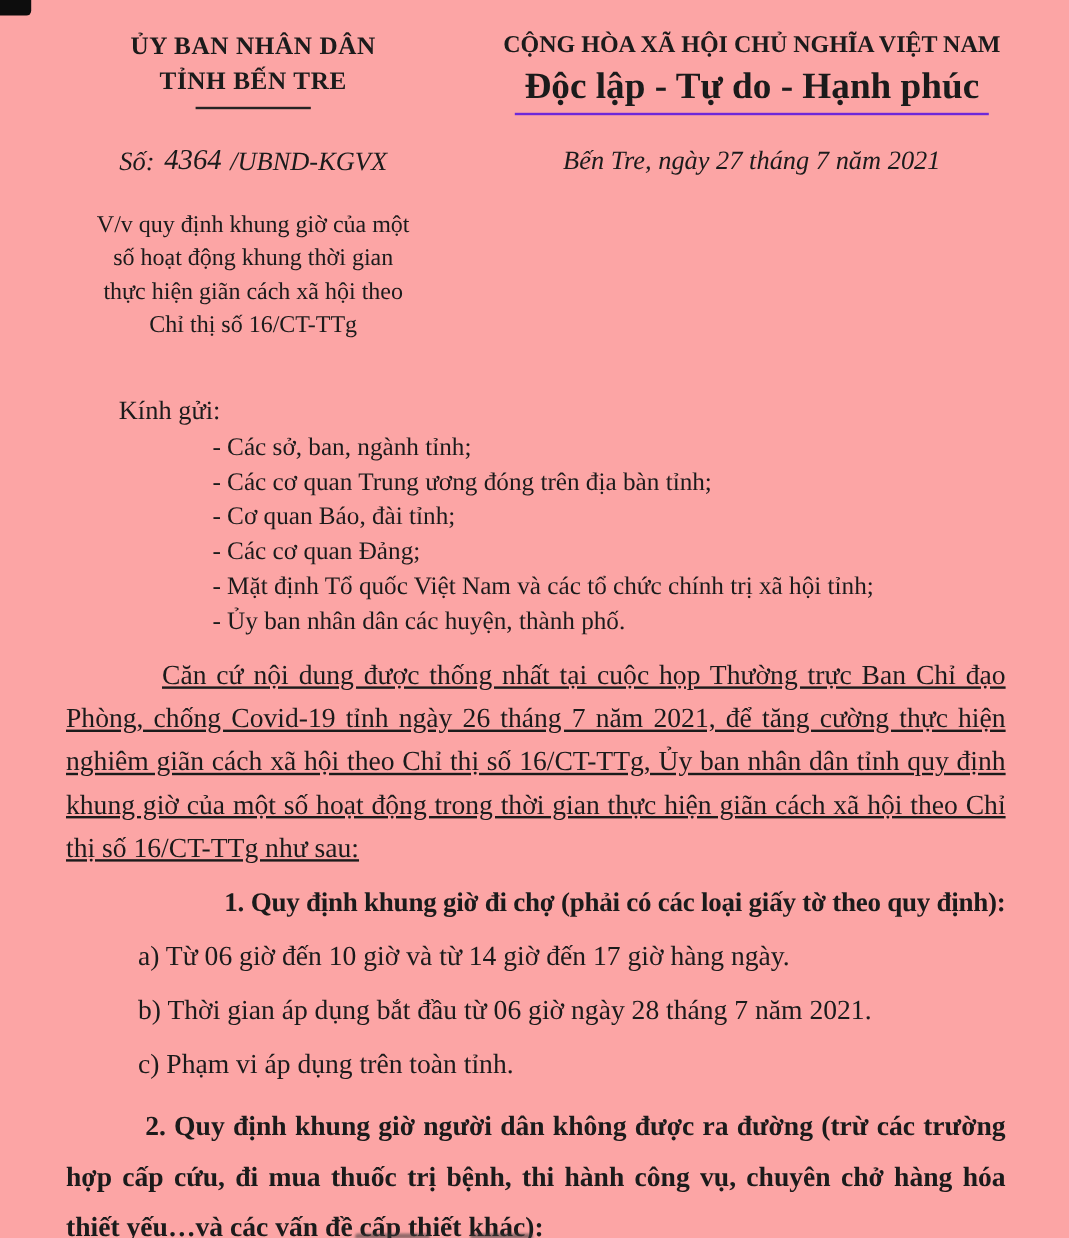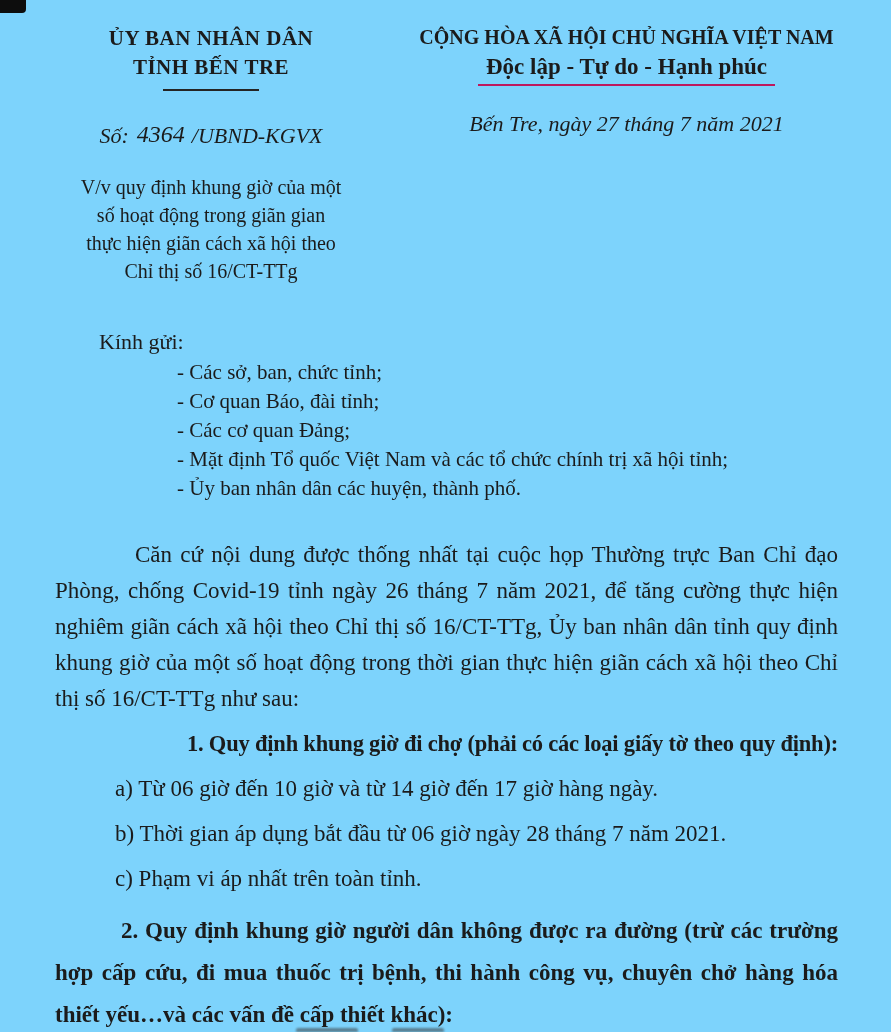--- a/index.html
+++ b/index.html
@@ -1,21 +1,21 @@
 <!DOCTYPE html>
 <html><head>
 <meta charset="utf-8">
 <style>
   html, body { margin: 0; padding: 0; background: #e8e8e8; }
   .page {
     position: relative;
     width: 891px;
     height: 1032px;
     margin: 0 auto;
-    background: #7dd3fc;
+    background: #fca5a5;
     color: #1b1b1b;
     font-family: "Liberation Serif", "DejaVu Serif", serif;
     box-sizing: border-box;
     padding: 24px 53px 0 55px;
     overflow: hidden;
   }
   
   .corner-artifact {
     position: absolute; top: 0; left: 0;
     width: 26px; height: 13px; background: #0d0d0d;
@@ -36,34 +36,34 @@
 
   .org-line { font-weight: bold; font-size: 21px; line-height: 29px; letter-spacing: .5px; }
   .issuer-rule { width: 96px; height: 2px; background: #242424; margin: 7px auto 0; }
   .doc-number { font-size: 22px; margin-top: 31px; white-space: nowrap; font-style: italic; }
   .doc-number .num { font-size: 24px; position: relative; top: -1px; margin: 0 7px 0 8px; }
   .subject { font-size: 20px; line-height: 28px; margin-top: 24px; }
 
   .nh1 { font-weight: bold; font-size: 20px; line-height: 27px; white-space: nowrap; }
   .nh2-wrap { margin-top: 3px; }
   .nh2 {
-    display: inline-block; font-weight: bold; font-size: 23px;
-    padding: 0 8px 4px; border-bottom: 2px solid #be185d; white-space: nowrap;
+    display: inline-block; font-weight: bold; font-size: 31px;
+    padding: 0 8px 4px; border-bottom: 2px solid #6d28d9; white-space: nowrap;
   }
   .date-line { font-style: italic; font-size: 22px; margin-top: 25px; white-space: nowrap; }
 
   
   .recipients { margin-top: 44px; }
   .salutation { font-size: 22px; margin-left: 44px; }
   .recipient-list { list-style: none; margin: 3px 0 0 122px; padding: 0; font-size: 21px; line-height: 29px; }
 
   
   .para {
-    margin: 34px 0 0; font-size: 23px; line-height: 36px;
-    text-align: justify; text-indent: 80px;
+    margin: 13px 0 0; font-size: 23px; line-height: 36px;
+    text-align: justify; text-indent: 80px; text-decoration: underline;
   }
   .sec-heading {
     margin: 8px 0 0; font-size: 22.5px; font-weight: bold;
     line-height: 37px; text-indent: 66px; letter-spacing: -0.2px; white-space: nowrap; text-align: right;
   }
   .sec-heading.multiline {
     white-space: normal; text-align: justify; line-height: 42px;
     margin-top: 13px; letter-spacing: 0; font-size: 23px;
   }
   .sec-item { margin: 9px 0 0; font-size: 23px; line-height: 36px; text-indent: 60px; }
@@ -80,54 +80,55 @@
   <div class="header">
     <div class="header-left">
       <div class="org-line">ỦY BAN NHÂN DÂN</div>
       <div class="org-line">TỈNH BẾN TRE</div>
       <div class="issuer-rule"></div>
       <div class="doc-number">
         <span>Số:</span><span class="num">4364</span><span>/UBND-KGVX</span>
       </div>
       <div class="subject">
         <div>V/v quy định khung giờ của một</div>
-        <div>số hoạt động trong giãn gian</div>
+        <div>số hoạt động khung thời gian</div>
         <div>thực hiện giãn cách xã hội theo</div>
         <div>Chỉ thị số 16/CT-TTg</div>
       </div>
     </div>
     <div class="header-right">
       <div class="nh1">CỘNG HÒA XÃ HỘI CHỦ NGHĨA VIỆT NAM</div>
       <div class="nh2-wrap">
         <span class="nh2">Độc lập - Tự do - Hạnh phúc</span>
       </div>
       <div class="date-line">Bến Tre, ngày 27 tháng 7 năm 2021</div>
     </div>
   </div>
 
   <div class="recipients">
     <div class="salutation">Kính gửi:</div>
     <ul class="recipient-list">
-      <li>- Các sở, ban, chức tỉnh;</li>
+      <li>- Các sở, ban, ngành tỉnh;</li>
+      <li>- Các cơ quan Trung ương đóng trên địa bàn tỉnh;</li>
       <li>- Cơ quan Báo, đài tỉnh;</li>
       <li>- Các cơ quan Đảng;</li>
       <li>- Mặt định Tổ quốc Việt Nam và các tổ chức chính trị xã hội tỉnh;</li>
       <li>- Ủy ban nhân dân các huyện, thành phố.</li>
     </ul>
   </div>
 
   <p class="para">Căn cứ nội dung được thống nhất tại cuộc họp Thường trực Ban Chỉ đạo Phòng, chống Covid-19 tỉnh ngày 26 tháng 7 năm 2021, để tăng cường thực hiện nghiêm giãn cách xã hội theo Chỉ thị số 16/CT-TTg, Ủy ban nhân dân tỉnh quy định khung giờ của một số hoạt động trong thời gian thực hiện giãn cách xã hội theo Chỉ thị số 16/CT-TTg như sau:</p>
 
   <p class="sec-heading">1. Quy định khung giờ đi chợ (phải có các loại giấy tờ theo quy định):</p>
 
   <p class="sec-item"><span>a)</span> <span class="bold-text">Từ 06 giờ đến 10 giờ và từ 14 giờ đến 17 giờ hàng ngày.</span></p>
 
   <p class="sec-item">b) Thời gian áp dụng bắt đầu từ 06 giờ ngày 28 tháng 7 năm 2021.</p>
 
-  <p class="sec-item">c) Phạm vi áp nhất trên toàn tỉnh.</p>
+  <p class="sec-item">c) Phạm vi áp dụng trên toàn tỉnh.</p>
 
   <p class="sec-heading multiline">2. Quy định khung giờ người dân không được ra đường (trừ các trường hợp cấp cứu, đi mua thuốc trị bệnh, thi hành công vụ, chuyên chở hàng hóa thiết yếu…và các vấn đề cấp thiết khác):</p>
 
   <p class="sec-item last"><span>a)</span> <span class="bold-text">Từ 18 giờ ngày hôm trước đến 05 giờ ngày hôm sau.</span></p>
 
   <div class="bottom-smudge smudge-1"></div>
   <div class="bottom-smudge smudge-2"></div>
 
 </div>
 

